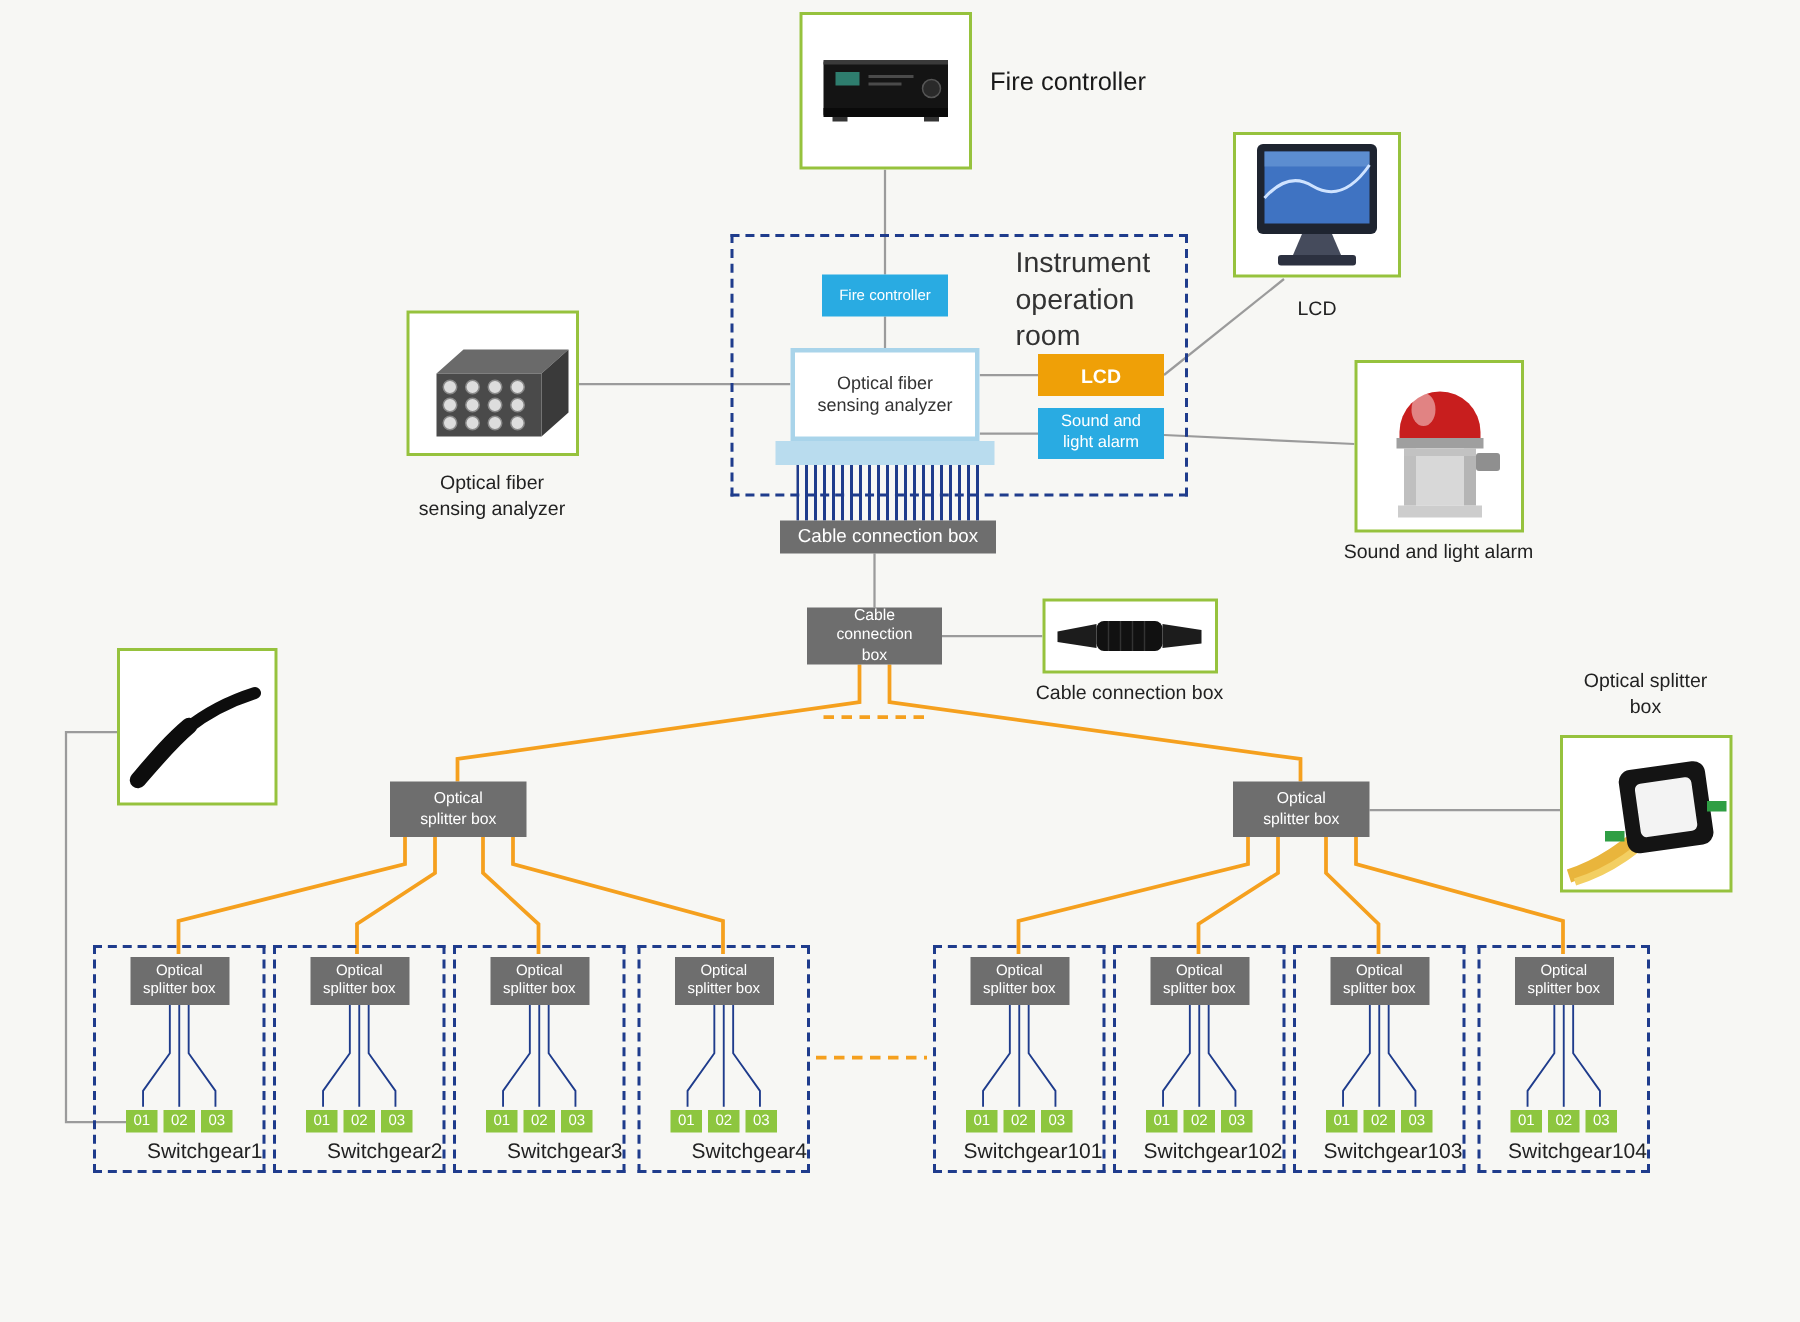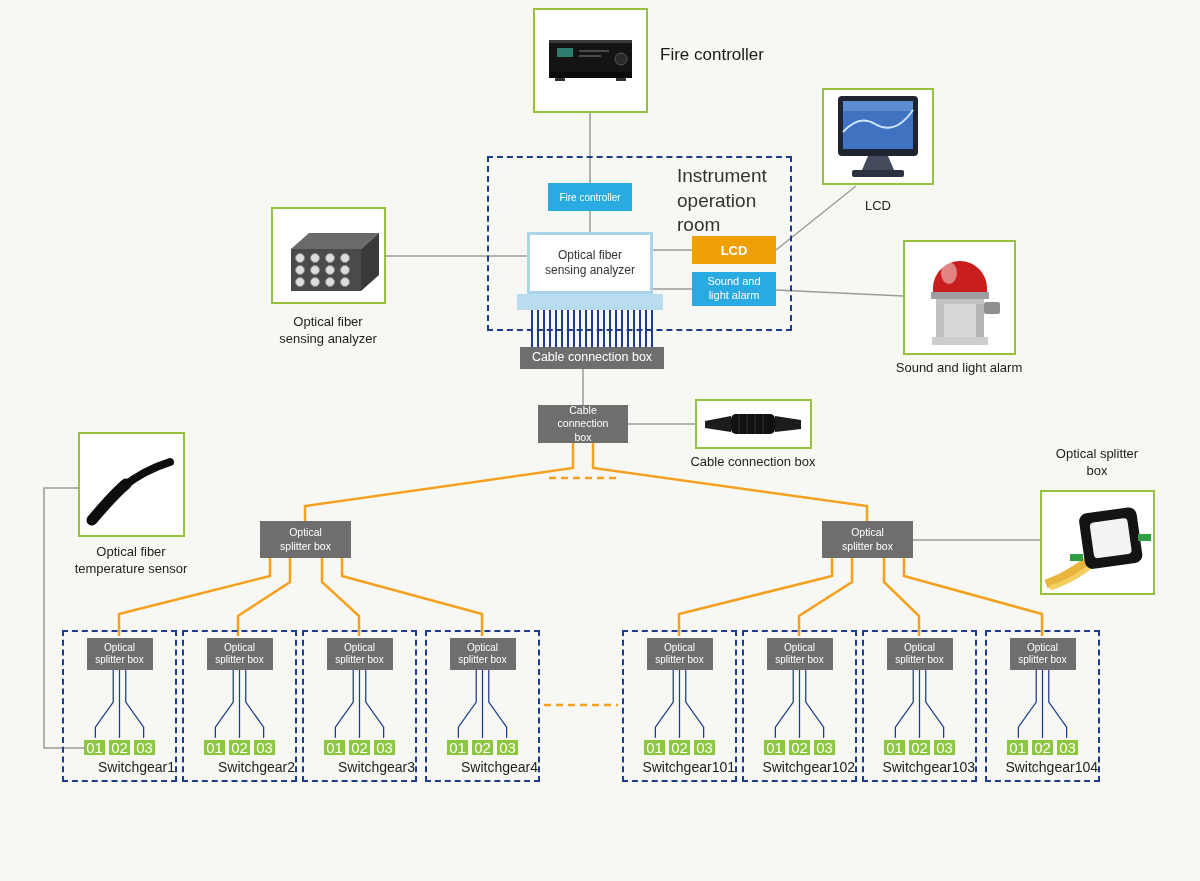--- a/index.html
+++ b/index.html
@@ -24,21 +24,21 @@
 
   .analyzer{position:absolute;left:527px;top:232px;width:126px;height:62px;background:#fff;border:3px solid #A9D4EA;box-sizing:border-box;display:flex;align-items:center;justify-content:center;text-align:center;font-size:12px;color:#333;line-height:1.25;padding:0 6px;}
   .analyzer-base{position:absolute;left:517px;top:294px;width:146px;height:16px;background:#B9DCEE;}
   .bundle{position:absolute;left:531px;top:310px;width:122px;height:37px;background:repeating-linear-gradient(90deg,#1F3C8C 0 2px,transparent 2px 6px);}
 
   .sg-box{position:absolute;top:630px;width:115px;height:152px;border:2px dashed #1F3C8C;box-sizing:border-box;}
   .sg-lines{position:absolute;left:0;top:0;width:100%;height:100%;}
   .sg-lines polyline,.sg-lines line{stroke:#1F3C8C;stroke-width:1.3;fill:none;}
   .sg-label{position:absolute;left:50%;transform:translateX(-50%);top:6px;width:66px;height:32px;background:#6E6E6E;color:#fff;font-size:10px;display:flex;align-items:center;justify-content:center;text-align:center;line-height:1.25;padding:0 2px;box-sizing:border-box;}
   .sg-ports{position:absolute;left:0;right:0;top:108px;display:flex;justify-content:center;gap:4px;}
-  .port{width:21px;height:15px;background:#8DC63F;color:#fff;font-size:15px;line-height:15px;text-align:center;display:block;}
+  .port{width:21px;height:15px;background:#8DC63F;color:#fff;font-size:10px;line-height:15px;text-align:center;display:block;}
   .sg-name{position:absolute;left:0;right:0;top:127px;text-align:right;font-size:14px;color:#222;}
 </style>
 </head>
 <body>
 
 <div id="canvas">
 
   <svg id="connectors" width="1200" height="881" viewBox="0 0 1200 881">
     <g class="g">
       <line x1="590" y1="113" x2="590" y2="183"></line>
@@ -148,21 +148,20 @@
     </svg>
   </div>
   <div class="caption" style="left:663px;top:454px;width:180px;">Cable connection box</div>
 
   <div class="photo" style="left:78px;top:432px;width:107px;height:105px;">
     <svg viewBox="0 0 103 101">
       <path d="M12,86 C30,62 52,40 90,28" stroke="#0d0d0d" stroke-width="8" fill="none" stroke-linecap="round"></path>
       <path d="M12,86 C24,72 34,60 46,50" stroke="#0d0d0d" stroke-width="11" fill="none" stroke-linecap="round"></path>
     </svg>
   </div>
-  <div class="caption" style="left:61px;top:544px;width:140px;">Optical fiber temperature sensor</div>
 
   <div class="photo" style="left:1040px;top:490px;width:115px;height:105px;">
     <svg viewBox="0 0 111 101">
       <path d="M4,92 C28,84 42,72 62,56" stroke="#e9b53c" stroke-width="9" fill="none"></path>
       <path d="M8,96 C34,88 50,74 68,58" stroke="#f3cf62" stroke-width="5" fill="none"></path>
       <g transform="rotate(-8 70 48)">
         <rect x="40" y="18" width="58" height="56" rx="8" fill="#141414"></rect>
         <rect x="50" y="28" width="38" height="36" rx="4" fill="#f3f3f3"></rect>
       </g>
       <rect x="28" y="62" width="13" height="7" fill="#2f9e44"></rect>

